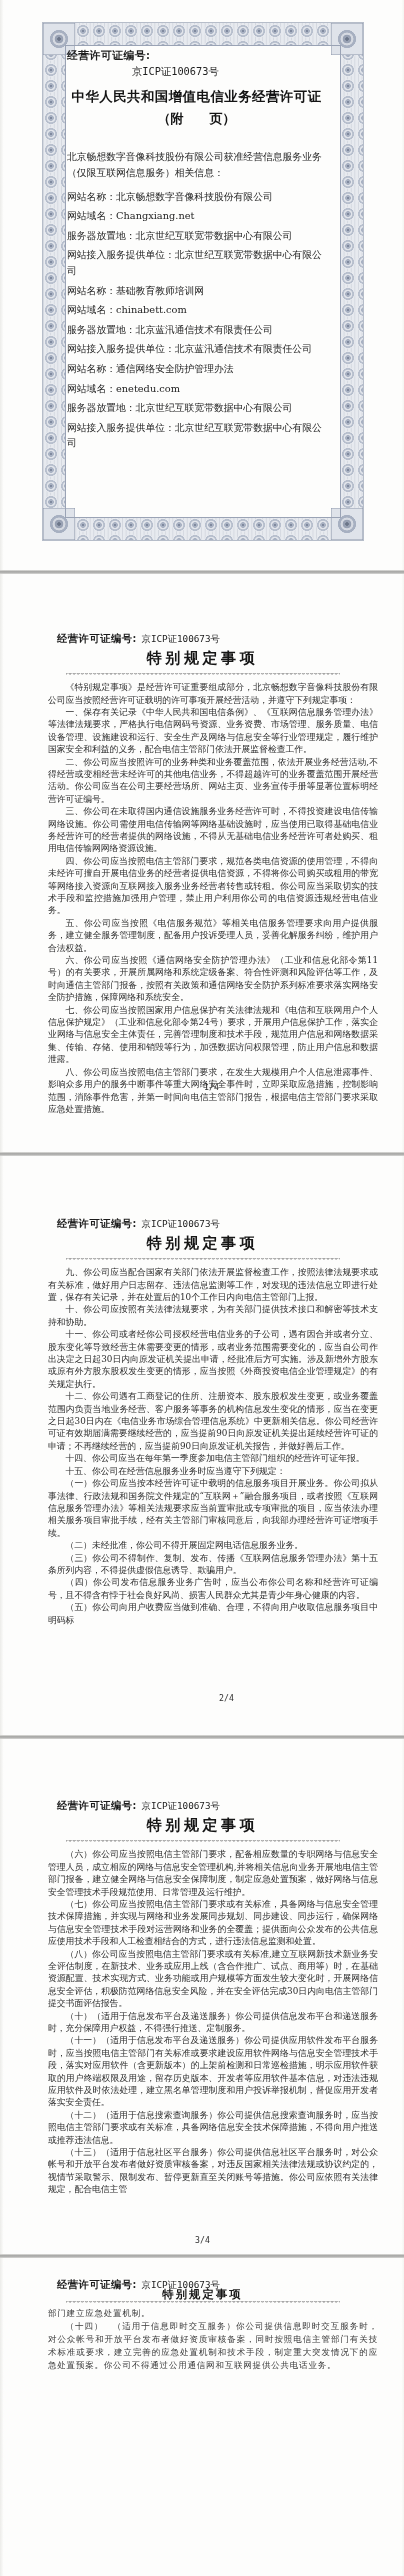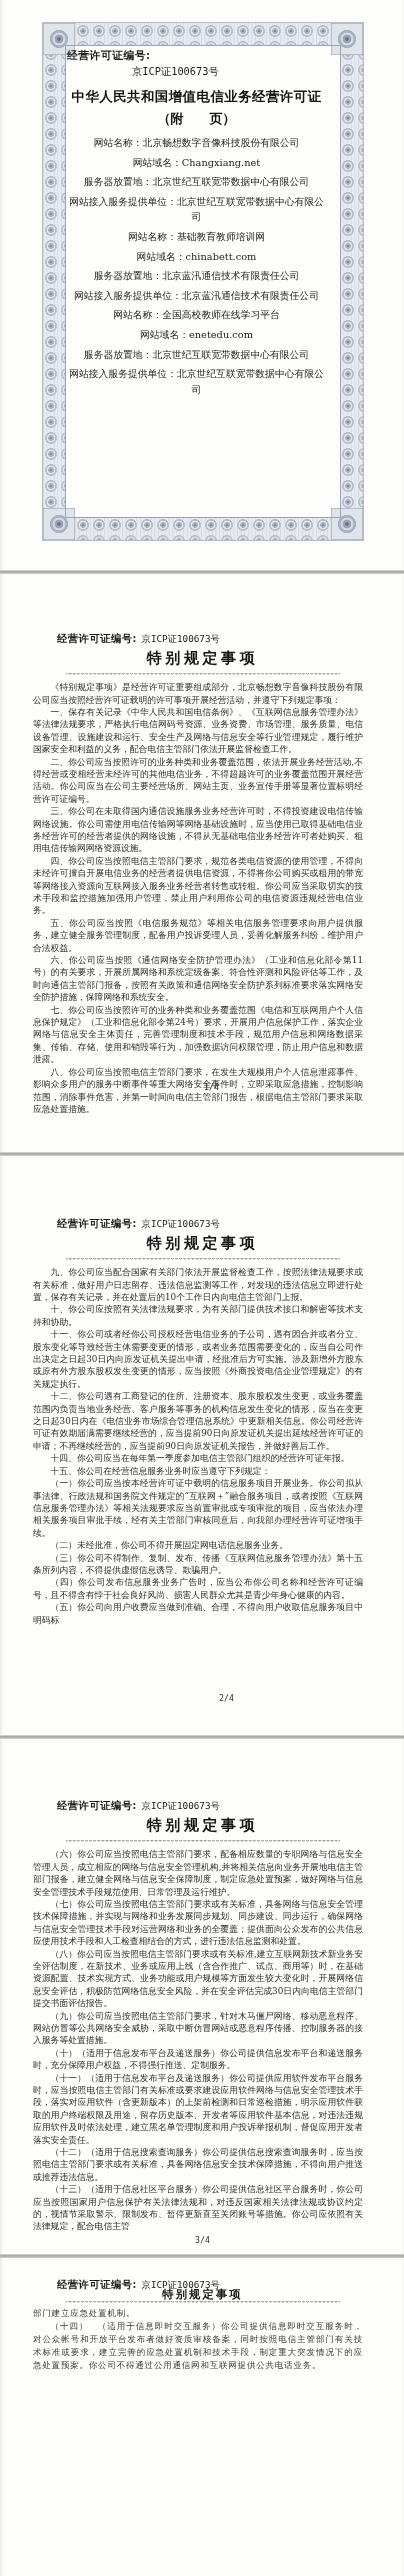--- a/index.html
+++ b/index.html
@@ -49,36 +49,36 @@
     box-shadow:inset 0 0 0 0.5px #8d97aa;
   }
   .c-tl{left:0;top:0;} .c-tr{right:0;top:0;} .c-bl{left:0;bottom:0;} .c-br{right:0;bottom:0;}
 
   .cert-content{position:absolute;left:67px;top:49px;width:259px;}
   .lic-label{font-size:10.8px;font-weight:bold;color:#1e1e1e;letter-spacing:0.5px;}
   .lic-value{margin:1.5px 0 0 65px;font-size:10.3px;font-family:"DejaVu Sans Mono","Liberation Mono",monospace;color:#1e1e1e;}
   .cert-title{margin:9.3px 0 0 0;text-align:center;font-size:13.4px;font-weight:bold;letter-spacing:0.5px;color:#141414;}
   .cert-subtitle{margin:4.1px 0 0 0;text-align:center;font-size:13px;font-weight:bold;color:#141414;}
   .cert-intro{margin:21.6px 0 0 0;font-size:9.8px;line-height:16px;color:#232323;}
-  .cert-fields{margin-top:7.2px;text-align:center;}
+  .cert-fields{margin-top:7.2px;}
   .field-line{font-size:9.8px;line-height:15.5px;margin-top:4.1px;color:#232323;}
 
   
   .prov-header{position:absolute;left:57px;white-space:nowrap;}
   .hl{font-size:10.3px;font-weight:bold;color:#1c1c1c;letter-spacing:0.5px;}
   .hv{font-size:9.3px;font-family:"DejaVu Sans Mono","Liberation Mono",monospace;color:#1c1c1c;margin-left:2.1px;}
   .prov-title{position:absolute;left:0;width:100%;margin:0;text-align:center;font-size:15px;font-weight:bold;letter-spacing:3.6px;color:#161616;}
   .zigzag{
     position:absolute;left:66px;width:274px;height:3.1px;
     background:
       linear-gradient(135deg,#8f8f8f 25%,rgba(0,0,0,0) 25%) 0 0/4.1px 4.1px,
       linear-gradient(225deg,#8f8f8f 25%,rgba(0,0,0,0) 25%) 0 0/4.1px 4.1px;
     opacity:.8;
   }
-  .prov-body{position:absolute;left:33px;width:330px;font-size:8.8px;line-height:12.4px;text-align:justify;color:#2b2b2b;}
+  .prov-body{position:absolute;left:48px;width:330px;font-size:8.8px;line-height:12.4px;text-align:justify;color:#2b2b2b;}
   .prov-body .para{text-indent:17.5px;margin:0;}
   .prov-body .para.noindent{text-indent:0;}
   .prov-footer{position:absolute;left:0;width:100%;text-align:center;font-size:8.2px;font-family:"DejaVu Sans Mono","Liberation Mono",monospace;color:#2e2e2e;}
 
   .p2 .prov-header{top:58px;} .p2 .prov-title{top:75px;} .p2 .zigzag{top:99px;} .p2 .prov-body{top:107px;} .p2 .prov-footer{top:508px;padding-left:9px;}
   .p3 .prov-header{top:61px;} .p3 .prov-title{top:78px;} .p3 .zigzag{top:102px;} .p3 .prov-body{top:110px;} .p3 .prov-footer{top:537px;margin-left:24px;}
   .p4 .prov-header{top:60px;} .p4 .prov-title{top:77px;} .p4 .zigzag{top:101px;} .p4 .prov-body{top:109px;} .p4 .prov-footer{top:496px;}
   .p5 .prov-header{top:19.6px;} .p5 .prov-title{top:29px;font-size:11.3px;letter-spacing:2.1px;} .p5 .zigzag{top:43px;}
   .p5 .prov-body{top:49px;line-height:13px;font-size:8.5px;letter-spacing:0.8px;color:#3a3a3a;}
 </style>
@@ -94,30 +94,31 @@
     <div class="corner c-tl"></div>
     <div class="corner c-tr"></div>
     <div class="corner c-bl"></div>
     <div class="corner c-br"></div>
   </div>
   <div class="cert-content">
     <div class="lic-label">经营许可证编号:</div>
     <div class="lic-value">京ICP证100673号</div>
     <h1 class="cert-title">中华人民共和国增值电信业务经营许可证</h1>
     <div class="cert-subtitle">（附　　页）</div>
+    <p class="cert-intro">北京畅想数字音像科技股份有限公司获准经营信息服务业务（仅限互联网信息服务）相关信息：</p>
     <div class="cert-fields">
         <div class="field-line">网站名称：北京畅想数字音像科技股份有限公司</div>
         <div class="field-line">网站域名：Changxiang.net</div>
         <div class="field-line">服务器放置地：北京世纪互联宽带数据中心有限公司</div>
         <div class="field-line">网站接入服务提供单位：北京世纪互联宽带数据中心有限公司</div>
         <div class="field-line">网站名称：基础教育教师培训网</div>
         <div class="field-line">网站域名：chinabett.com</div>
         <div class="field-line">服务器放置地：北京蓝汛通信技术有限责任公司</div>
         <div class="field-line">网站接入服务提供单位：北京蓝汛通信技术有限责任公司</div>
-        <div class="field-line">网站名称：全国高校教师在线学习平台</div>
+        <div class="field-line">网站名称：通信网络安全防护管理办法</div>
         <div class="field-line">网站域名：enetedu.com</div>
         <div class="field-line">服务器放置地：北京世纪互联宽带数据中心有限公司</div>
         <div class="field-line">网站接入服务提供单位：北京世纪互联宽带数据中心有限公司</div>
       </div>
   </div>
 </section>
 
 <div class="divider"></div>
 
 <section class="page prov p2">
@@ -128,21 +129,21 @@
   <h2 class="prov-title">特别规定事项</h2>
   <div class="zigzag"></div>
   <div class="prov-body">
       <div class="para">《特别规定事项》是经营许可证重要组成部分，北京畅想数字音像科技股份有限公司应当按照经营许可证载明的许可事项开展经营活动，并遵守下列规定事项：</div>
       <div class="para">一、保存有关记录《中华人民共和国电信条例》、《互联网信息服务管理办法》等法律法规要求，严格执行电信网码号资源、业务资费、市场管理、服务质量、电信设备管理、设施建设和运行、安全生产及网络与信息安全等行业管理规定，履行维护国家安全和利益的义务，配合电信主管部门依法开展监督检查工作。</div>
       <div class="para">二、你公司应当按照许可的业务种类和业务覆盖范围，依法开展业务经营活动,不得经营或变相经营未经许可的其他电信业务，不得超越许可的业务覆盖范围开展经营活动。你公司应当在公司主要经营场所、网站主页、业务宣传手册等显著位置标明经营许可证编号。</div>
       <div class="para">三、你公司在未取得国内通信设施服务业务经营许可时，不得投资建设电信传输网络设施。你公司需使用电信传输网等网络基础设施时，应当使用已取得基础电信业务经营许可的经营者提供的网络设施，不得从无基础电信业务经营许可者处购买、租用电信传输网网络资源设施。</div>
       <div class="para">四、你公司应当按照电信主管部门要求，规范各类电信资源的使用管理，不得向未经许可擅自开展电信业务的经营者提供电信资源，不得将你公司购买或租用的带宽等网络接入资源向互联网接入服务业务经营者转售或转租。你公司应当采取切实的技术手段和监控措施加强用户管理，禁止用户利用你公司的电信资源违规经营电信业务。</div>
       <div class="para">五、你公司应当按照《电信服务规范》等相关电信服务管理要求向用户提供服务，建立健全服务管理制度，配备用户投诉受理人员，妥善化解服务纠纷，维护用户合法权益。</div>
       <div class="para">六、你公司应当按照《通信网络安全防护管理办法》（工业和信息化部令第11号）的有关要求，开展所属网络和系统定级备案、符合性评测和风险评估等工作，及时向通信主管部门报备，按照有关政策和通信网络安全防护系列标准要求落实网络安全防护措施，保障网络和系统安全。</div>
-      <div class="para">七、你公司应当按照许可的业务种类和业务覆盖范围《电信和互联网用户个人信息保护规定》（工业和信息化部令第24号）要求，开展用户信息保护工作，落实企业网络与信息安全主体责任，完善管理制度和技术手段，规范用户信息和网络数据采集、传输、存储、使用和销毁等行为，加强数据访问权限管理，防止用户信息和数据泄露。</div>
+      <div class="para">七、你公司应当按照国家用户信息保护有关法律法规和《电信和互联网用户个人信息保护规定》（工业和信息化部令第24号）要求，开展用户信息保护工作，落实企业网络与信息安全主体责任，完善管理制度和技术手段，规范用户信息和网络数据采集、传输、存储、使用和销毁等行为，加强数据访问权限管理，防止用户信息和数据泄露。</div>
       <div class="para">八、你公司应当按照电信主管部门要求，在发生大规模用户个人信息泄露事件、影响众多用户的服务中断事件等重大网络安全事件时，立即采取应急措施，控制影响范围，消除事件危害，并第一时间向电信主管部门报告，根据电信主管部门要求采取应急处置措施。</div>
     </div>
   <div class="prov-footer">1/4</div>
 </section>
 
 <div class="divider"></div>
 
 <section class="page prov p3">
   <div class="prov-header">
     <span class="hl">经营许可证编号:</span>
@@ -172,25 +173,24 @@
   <div class="prov-header">
     <span class="hl">经营许可证编号:</span>
     <span class="hv">京ICP证100673号</span>
   </div>
   <h2 class="prov-title">特别规定事项</h2>
   <div class="zigzag"></div>
   <div class="prov-body">
       <div class="para">（六）你公司应当按照电信主管部门要求，配备相应数量的专职网络与信息安全管理人员，成立相应的网络与信息安全管理机构,并将相关信息向业务开展地电信主管部门报备，建立健全网络与信息安全保障制度，制定应急处置预案，做好网络与信息安全管理技术手段规范使用、日常管理及运行维护。</div>
       <div class="para">（七）你公司应当按照电信主管部门要求或有关标准，具备网络与信息安全管理技术保障措施，并实现与网络和业务发展同步规划、同步建设、同步运行，确保网络与信息安全管理技术手段对运营网络和业务的全覆盖；提供面向公众发布的公共信息应使用技术手段和人工检查相结合的方式，进行违法信息监测和处置。</div>
       <div class="para">（八）你公司应当按照电信主管部门要求或有关标准,建立互联网新技术新业务安全评估制度，在新技术、业务或应用上线（含合作推广、试点、商用等）时，在基础资源配置、技术实现方式、业务功能或用户规模等方面发生较大变化时，开展网络信息安全评估，积极防范网络信息安全风险，并在安全评估完成30日内向电信主管部门提交书面评估报告。</div>
-      <div class="para">（九）你公司应当按照电信主管部门要求，针对木马僵尸网络、移动恶意程序、网站仿冒等公共网络安全威胁，采取中断仿冒网站或恶意程序传播、控制服务器的接入服务等处置措施。</div>
       <div class="para">（十）（适用于信息发布平台及递送服务）你公司提供信息发布平台和递送服务时，充分保障用户权益，不得强行推送、定制服务。</div>
       <div class="para">（十一）（适用于信息发布平台及递送服务）你公司提供应用软件发布平台服务时，应当按照电信主管部门有关标准或要求建设应用软件网络与信息安全管理技术手段，落实对应用软件（含更新版本）的上架前检测和日常巡检措施，明示应用软件获取的用户终端权限及用途，留存历史版本、开发者等应用软件基本信息，对违法违规应用软件及时依法处理，建立黑名单管理制度和用户投诉举报机制，督促应用开发者落实安全责任。</div>
       <div class="para">（十二）（适用于信息搜索查询服务）你公司提供信息搜索查询服务时，应当按照电信主管部门要求或有关标准，具备网络信息安全技术保障措施，不得向用户推送或推荐违法信息。</div>
-      <div class="para">（十三）（适用于信息社区平台服务）你公司提供信息社区平台服务时，你公司应当按照国家用户信息保护有关法律法规和，对违反国家相关法律法规或协议约定的，视情节采取警示、限制发布、暂停更新直至关闭账号等措施。你公司应依照有关法律规定，配合电信主管</div>
+      <div class="para">（十三）（适用于信息社区平台服务）你公司提供信息社区平台服务时，对公众帐号和开放平台发布者做好资质审核备案，对违反国家相关法律法规或协议约定的，视情节采取警示、限制发布、暂停更新直至关闭账号等措施。你公司应依照有关法律规定，配合电信主管</div>
     </div>
   <div class="prov-footer">3/4</div>
 </section>
 
 <div class="divider"></div>
 
 <section class="page prov p5">
   <div class="prov-header">
     <span class="hl">经营许可证编号:</span>
     <span class="hv">京ICP证100673号</span>

